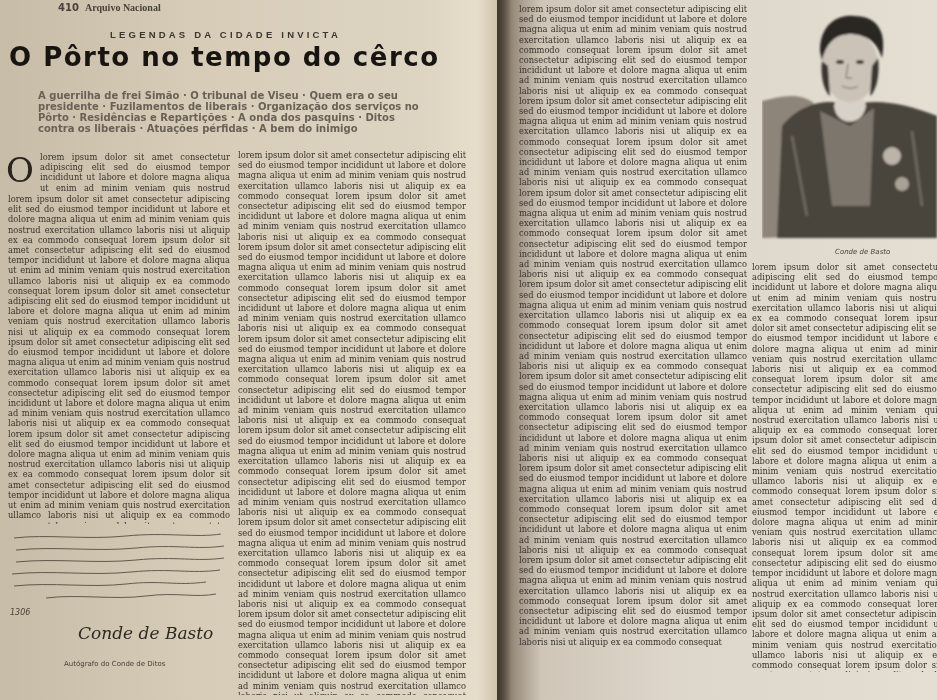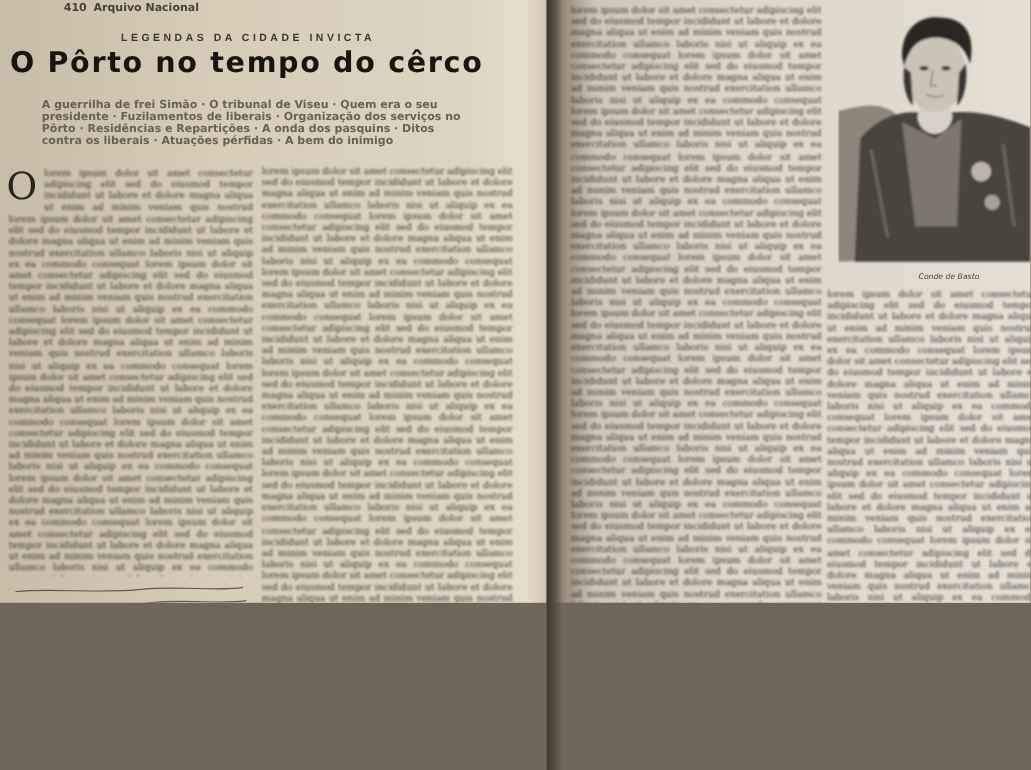--- a/index.html
+++ b/index.html
@@ -1,37 +1,37 @@
 <!DOCTYPE html>
 <html><head>
 <meta charset="utf-8">
 <style>
   html,body{margin:0;padding:0;}
   body{width:937px;height:700px;overflow:hidden;background:#6f6558;position:relative;font-family:"DejaVu Serif",serif;}
-  .page{position:absolute;top:0;height:548px;overflow:hidden;}
+  .page{position:absolute;top:0;height:700px;overflow:hidden;}
   .left{left:0;width:497px;background:linear-gradient(90deg,#c7bca7 0%,#d6ccb8 40%,#ddd4c2 85%,#e6ddcb 96%,#cfc4ae 100%);}
   .right{left:497px;width:440px;background:linear-gradient(90deg,#5e5244 0%,#9b8f7f 4%,#cfc6b8 10%,#ddd6ca 40%,#e4ded3 100%);}
   .folio{position:absolute;top:2px;font-family:"DejaVu Sans",sans-serif;font-size:10px;font-weight:bold;color:#4a4238;}
   .kicker{position:absolute;left:110px;top:29px;font-family:Liberation Sans, sans-serif;font-size:9.5px;font-weight:bold;letter-spacing:3.2px;color:#3d362e;}
   .title{position:absolute;left:9px;top:42px;font-family:"DejaVu Sans",sans-serif;font-size:26px;font-weight:bold;letter-spacing:1.5px;color:#18140f;white-space:nowrap;}
   .summary{position:absolute;left:38px;top:90px;width:390px;font-family:"DejaVu Sans",sans-serif;font-size:10px;font-weight:bold;line-height:11px;color:#6a6156;filter:blur(0.6px);}
   .col{position:absolute;font-size:8.3px;line-height:10.2px;color:#3a342c;text-align:justify;filter:blur(0.75px);overflow:hidden;}
   .dropcap{position:absolute;left:6px;top:150px;font-family:"DejaVu Serif",serif;font-size:34px;color:#2a241c;filter:blur(0.4px);}
   .handwriting{position:absolute;left:6px;top:528px;width:225px;height:80px;}
   .signature{position:absolute;left:78px;top:623px;font-family:"DejaVu Serif",serif;font-style:italic;font-size:17px;color:#2e2820;filter:blur(0.5px);}
   .cap{position:absolute;font-family:"DejaVu Sans",sans-serif;font-size:7px;color:#4a4238;filter:blur(0.4px);}
   .portrait{position:absolute;left:265px;top:6px;width:175px;height:240px;}
   .gutter-shadow{position:absolute;left:497px;top:0;width:14px;height:700px;background:linear-gradient(90deg,#3f362c,rgba(80,70,58,0));}
 </style>
 </head>
 <body>
 
 <div class="page left">
   <div class="folio" style="left:58px;">410</div>
-  <div class="folio" style="left:85px;">Arquivo Nacional</div>
+  <div class="folio" style="left:85px;font-family:Liberation Serif, serif;">Arquivo Nacional</div>
   <div class="kicker">LEGENDAS DA CIDADE INVICTA</div>
   <div class="title">O Pôrto no tempo do cêrco</div>
   <div class="summary">A guerrilha de frei Simão · O tribunal de Viseu · Quem era o seu presidente · Fuzilamentos de liberais · Organização dos serviços no Pôrto · Residências e Repartições · A onda dos pasquins · Ditos contra os liberais · Atuações pérfidas · A bem do inimigo</div>
 
   <div class="dropcap">O</div>
   <div class="col" id="lc1" style="left:40px;top:152px;width:190px;height:42px;">lorem ipsum dolor sit amet consectetur adipiscing elit sed do eiusmod tempor incididunt ut labore et dolore magna aliqua ut enim ad minim veniam quis nostrud exercitation ullamco laboris nisi ut aliquip ex ea commodo consequat lorem ipsum dolor sit amet consectetur adipiscing elit sed do eiusmod tempor incididunt ut labore et dolore magna aliqua ut enim ad minim veniam quis nostrud exercitation ullamco laboris nisi ut aliquip ex ea commodo consequat lorem ipsum dolor sit amet consectetur adipiscing elit sed do eiusmod tempor incididunt ut labore et dolore magna aliqua ut enim ad minim veniam quis nostrud exercitation ullamco laboris nisi ut aliquip ex ea commodo consequat lorem ipsum dolor sit amet consectetur adipiscing elit sed do eiusmod tempor incididunt ut labore et dolore magna aliqua ut enim ad minim veniam quis nostrud exercitation ullamco laboris nisi ut aliquip ex ea commodo consequat lorem ipsum dolor sit amet consectetur adipiscing elit sed do eiusmod tempor incididunt ut labore et dolore magna aliqua ut enim ad minim veniam quis nostrud exercitation ullamco laboris nisi ut aliquip ex ea commodo consequat lorem ipsum dolor sit amet consectetur adipiscing elit sed do eiusmod tempor incididunt ut labore et dolore magna aliqua ut enim ad minim veniam quis nostrud exercitation ullamco laboris nisi ut aliquip ex ea commodo consequat lorem ipsum dolor sit amet consectetur adipiscing elit sed do eiusmod tempor incididunt ut labore et dolore magna aliqua ut enim ad minim veniam quis nostrud exercitation ullamco laboris nisi ut aliquip ex ea commodo consequat lorem ipsum dolor sit amet consectetur adipiscing elit sed do eiusmod tempor incididunt ut labore et dolore magna aliqua ut enim ad minim veniam quis nostrud exercitation ullamco laboris nisi ut aliquip ex ea commodo consequat lorem ipsum dolor sit amet consectetur adipiscing elit sed do eiusmod tempor incididunt ut labore et dolore magna aliqua ut enim ad minim veniam quis nostrud exercitation ullamco laboris nisi ut aliquip ex ea commodo consequat lorem ipsum dolor sit amet consectetur adipiscing elit sed do eiusmod tempor incididunt ut labore et dolore magna aliqua ut enim ad minim veniam quis nostrud exercitation ullamco laboris nisi ut aliquip ex ea commodo consequat lorem ipsum dolor sit amet consectetur adipiscing elit sed do eiusmod tempor incididunt ut labore et dolore magna aliqua ut enim ad minim veniam quis nostrud exercitation ullamco laboris nisi ut aliquip ex ea commodo consequat lorem ipsum dolor sit amet consectetur adipiscing elit sed do eiusmod tempor incididunt ut labore et dolore magna aliqua ut enim ad minim veniam quis nostrud exercitation ullamco laboris nisi ut aliquip ex ea commodo consequat lorem ipsum dolor sit amet consectetur adipiscing elit sed do eiusmod tempor incididunt ut labore et dolore magna aliqua ut enim ad minim veniam quis nostrud exercitation ullamco laboris nisi ut aliquip ex ea commodo consequat lorem ipsum dolor sit amet consectetur adipiscing elit sed do eiusmod tempor incididunt ut labore et dolore magna aliqua ut enim ad minim veniam quis nostrud exercitation ullamco laboris nisi ut aliquip ex ea commodo consequat </div>
   <div class="col" id="lc1b" style="left:8px;top:194px;width:222px;height:330px;">lorem ipsum dolor sit amet consectetur adipiscing elit sed do eiusmod tempor incididunt ut labore et dolore magna aliqua ut enim ad minim veniam quis nostrud exercitation ullamco laboris nisi ut aliquip ex ea commodo consequat lorem ipsum dolor sit amet consectetur adipiscing elit sed do eiusmod tempor incididunt ut labore et dolore magna aliqua ut enim ad minim veniam quis nostrud exercitation ullamco laboris nisi ut aliquip ex ea commodo consequat lorem ipsum dolor sit amet consectetur adipiscing elit sed do eiusmod tempor incididunt ut labore et dolore magna aliqua ut enim ad minim veniam quis nostrud exercitation ullamco laboris nisi ut aliquip ex ea commodo consequat lorem ipsum dolor sit amet consectetur adipiscing elit sed do eiusmod tempor incididunt ut labore et dolore magna aliqua ut enim ad minim veniam quis nostrud exercitation ullamco laboris nisi ut aliquip ex ea commodo consequat lorem ipsum dolor sit amet consectetur adipiscing elit sed do eiusmod tempor incididunt ut labore et dolore magna aliqua ut enim ad minim veniam quis nostrud exercitation ullamco laboris nisi ut aliquip ex ea commodo consequat lorem ipsum dolor sit amet consectetur adipiscing elit sed do eiusmod tempor incididunt ut labore et dolore magna aliqua ut enim ad minim veniam quis nostrud exercitation ullamco laboris nisi ut aliquip ex ea commodo consequat lorem ipsum dolor sit amet consectetur adipiscing elit sed do eiusmod tempor incididunt ut labore et dolore magna aliqua ut enim ad minim veniam quis nostrud exercitation ullamco laboris nisi ut aliquip ex ea commodo consequat lorem ipsum dolor sit amet consectetur adipiscing elit sed do eiusmod tempor incididunt ut labore et dolore magna aliqua ut enim ad minim veniam quis nostrud exercitation ullamco laboris nisi ut aliquip ex ea commodo consequat lorem ipsum dolor sit amet consectetur adipiscing elit sed do eiusmod tempor incididunt ut labore et dolore magna aliqua ut enim ad minim veniam quis nostrud exercitation ullamco laboris nisi ut aliquip ex ea commodo consequat lorem ipsum dolor sit amet consectetur adipiscing elit sed do eiusmod tempor incididunt ut labore et dolore magna aliqua ut enim ad minim veniam quis nostrud exercitation ullamco laboris nisi ut aliquip ex ea commodo consequat lorem ipsum dolor sit amet consectetur adipiscing elit sed do eiusmod tempor incididunt ut labore et dolore magna aliqua ut enim ad minim veniam quis nostrud exercitation ullamco laboris nisi ut aliquip ex ea commodo consequat lorem ipsum dolor sit amet consectetur adipiscing elit sed do eiusmod tempor incididunt ut labore et dolore magna aliqua ut enim ad minim veniam quis nostrud exercitation ullamco laboris nisi ut aliquip ex ea commodo consequat lorem ipsum dolor sit amet consectetur adipiscing elit sed do eiusmod tempor incididunt ut labore et dolore magna aliqua ut enim ad minim veniam quis nostrud exercitation ullamco laboris nisi ut aliquip ex ea commodo consequat lorem ipsum dolor sit amet consectetur adipiscing elit sed do eiusmod tempor incididunt ut labore et dolore magna aliqua ut enim ad minim veniam quis nostrud exercitation ullamco laboris nisi ut aliquip ex ea commodo consequat </div>
   <div class="col" id="lc2" style="left:238px;top:150px;width:228px;height:545px;">lorem ipsum dolor sit amet consectetur adipiscing elit sed do eiusmod tempor incididunt ut labore et dolore magna aliqua ut enim ad minim veniam quis nostrud exercitation ullamco laboris nisi ut aliquip ex ea commodo consequat lorem ipsum dolor sit amet consectetur adipiscing elit sed do eiusmod tempor incididunt ut labore et dolore magna aliqua ut enim ad minim veniam quis nostrud exercitation ullamco laboris nisi ut aliquip ex ea commodo consequat lorem ipsum dolor sit amet consectetur adipiscing elit sed do eiusmod tempor incididunt ut labore et dolore magna aliqua ut enim ad minim veniam quis nostrud exercitation ullamco laboris nisi ut aliquip ex ea commodo consequat lorem ipsum dolor sit amet consectetur adipiscing elit sed do eiusmod tempor incididunt ut labore et dolore magna aliqua ut enim ad minim veniam quis nostrud exercitation ullamco laboris nisi ut aliquip ex ea commodo consequat lorem ipsum dolor sit amet consectetur adipiscing elit sed do eiusmod tempor incididunt ut labore et dolore magna aliqua ut enim ad minim veniam quis nostrud exercitation ullamco laboris nisi ut aliquip ex ea commodo consequat lorem ipsum dolor sit amet consectetur adipiscing elit sed do eiusmod tempor incididunt ut labore et dolore magna aliqua ut enim ad minim veniam quis nostrud exercitation ullamco laboris nisi ut aliquip ex ea commodo consequat lorem ipsum dolor sit amet consectetur adipiscing elit sed do eiusmod tempor incididunt ut labore et dolore magna aliqua ut enim ad minim veniam quis nostrud exercitation ullamco laboris nisi ut aliquip ex ea commodo consequat lorem ipsum dolor sit amet consectetur adipiscing elit sed do eiusmod tempor incididunt ut labore et dolore magna aliqua ut enim ad minim veniam quis nostrud exercitation ullamco laboris nisi ut aliquip ex ea commodo consequat lorem ipsum dolor sit amet consectetur adipiscing elit sed do eiusmod tempor incididunt ut labore et dolore magna aliqua ut enim ad minim veniam quis nostrud exercitation ullamco laboris nisi ut aliquip ex ea commodo consequat lorem ipsum dolor sit amet consectetur adipiscing elit sed do eiusmod tempor incididunt ut labore et dolore magna aliqua ut enim ad minim veniam quis nostrud exercitation ullamco laboris nisi ut aliquip ex ea commodo consequat lorem ipsum dolor sit amet consectetur adipiscing elit sed do eiusmod tempor incididunt ut labore et dolore magna aliqua ut enim ad minim veniam quis nostrud exercitation ullamco laboris nisi ut aliquip ex ea commodo consequat lorem ipsum dolor sit amet consectetur adipiscing elit sed do eiusmod tempor incididunt ut labore et dolore magna aliqua ut enim ad minim veniam quis nostrud exercitation ullamco laboris nisi ut aliquip ex ea commodo consequat lorem ipsum dolor sit amet consectetur adipiscing elit sed do eiusmod tempor incididunt ut labore et dolore magna aliqua ut enim ad minim veniam quis nostrud exercitation ullamco laboris nisi ut aliquip ex ea commodo consequat lorem ipsum dolor sit amet consectetur adipiscing elit sed do eiusmod tempor incididunt ut labore et dolore magna aliqua ut enim ad minim veniam quis nostrud exercitation ullamco laboris nisi ut aliquip ex ea commodo consequat </div>
 
   <svg class="handwriting" viewBox="0 0 225 80">

